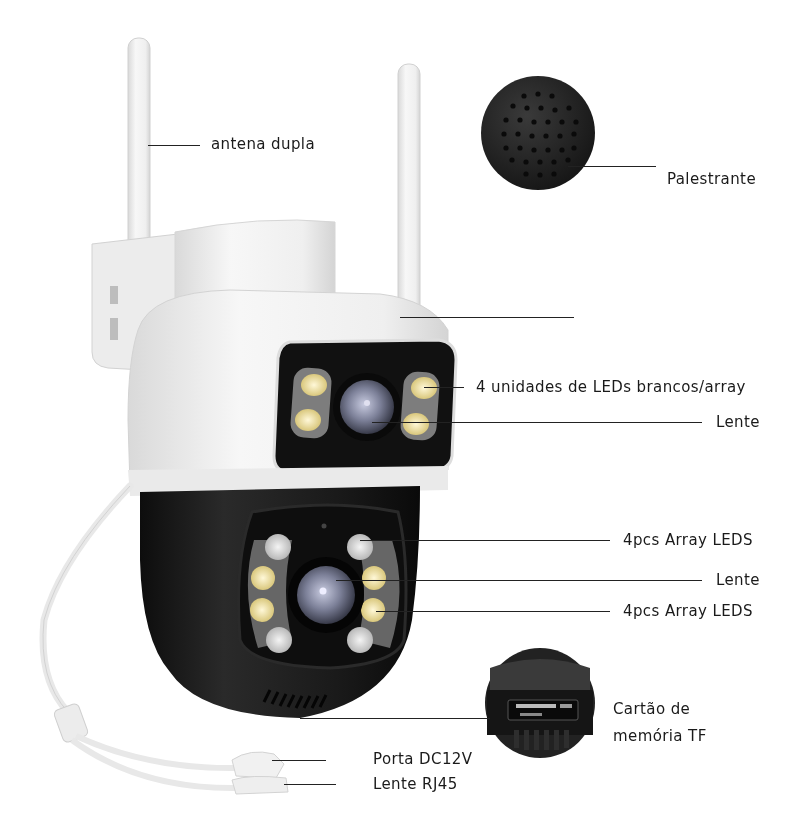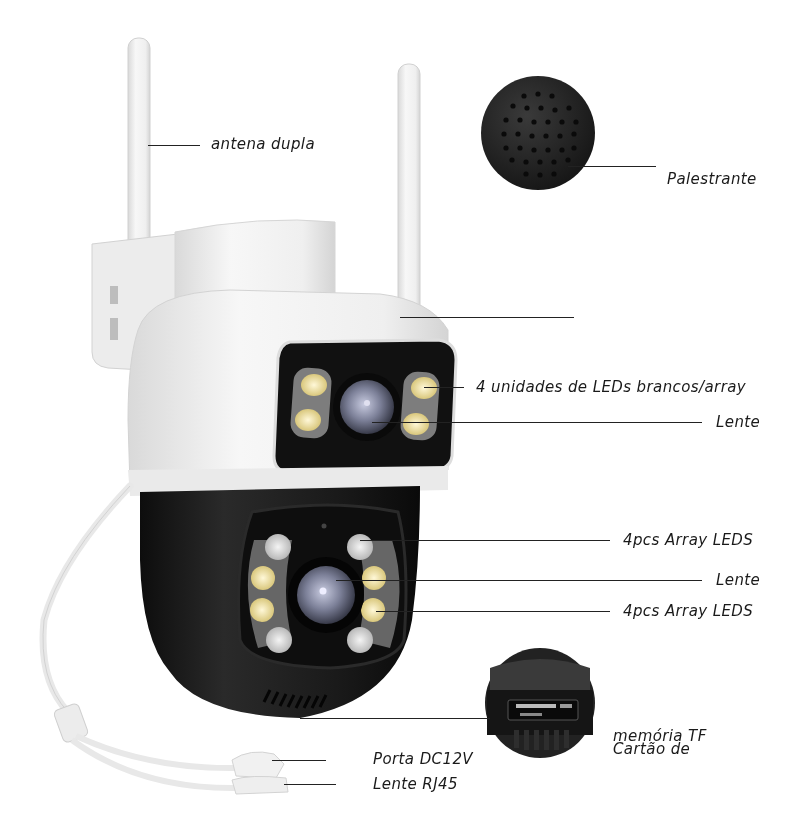--- a/index.html
+++ b/index.html
@@ -1,18 +1,18 @@
 <!DOCTYPE html>
 <html><head>
 <meta charset="utf-8">
 <style>
   html, body { margin: 0; padding: 0; background: #ffffff; }
   body { width: 800px; height: 836px; position: relative; overflow: hidden;
          font-family: "DejaVu Sans", "Liberation Sans", sans-serif; }
-  .stage { position: absolute; left: 0; top: 0; width: 800px; height: 836px; font-style: italic; }
+  .stage { position: absolute; left: 0; top: 0; width: 800px; height: 836px; }
   .label { position: absolute; font-size: 15px; color: #1a1a1a; letter-spacing: 0.4px; white-space: nowrap; line-height: 1.2; }
   .leader { position: absolute; height: 1.4px; background: #222; }
   svg { position: absolute; left: 0; top: 0; }
 </style>
 </head>
 <body>
 
 <div class="stage">
 
   <svg width="800" height="836" viewBox="0 0 800 836">
@@ -192,18 +192,18 @@
   <div class="leader" style="left:272px; top:760px; width:54px;"></div>
   <div class="leader" style="left:284px; top:784px; width:52px;"></div>
 
   <div class="label" style="left:211px; top:135px;">antena dupla</div>
   <div class="label" style="left:667px; top:170px;">Palestrante</div>
   <div class="label" style="left:476px; top:378px;">4 unidades de LEDs brancos/array</div>
   <div class="label" style="left:716px; top:413px;">Lente</div>
   <div class="label" style="left:623px; top:531px;">4pcs Array LEDS</div>
   <div class="label" style="left:716px; top:571px;">Lente</div>
   <div class="label" style="left:623px; top:602px;">4pcs Array LEDS</div>
-  <div class="label" style="left:613px; top:740px;">Cartão de</div>
+  <div class="label" style="left:613px; top:700px;">Cartão de</div>
   <div class="label" style="left:613px; top:721px;margin-top:6px;">memória TF</div>
   <div class="label" style="left:373px; top:750px;">Porta DC12V</div>
   <div class="label" style="left:373px; top:775px;">Lente RJ45</div>
 
 </div>
 
 </body></html>

